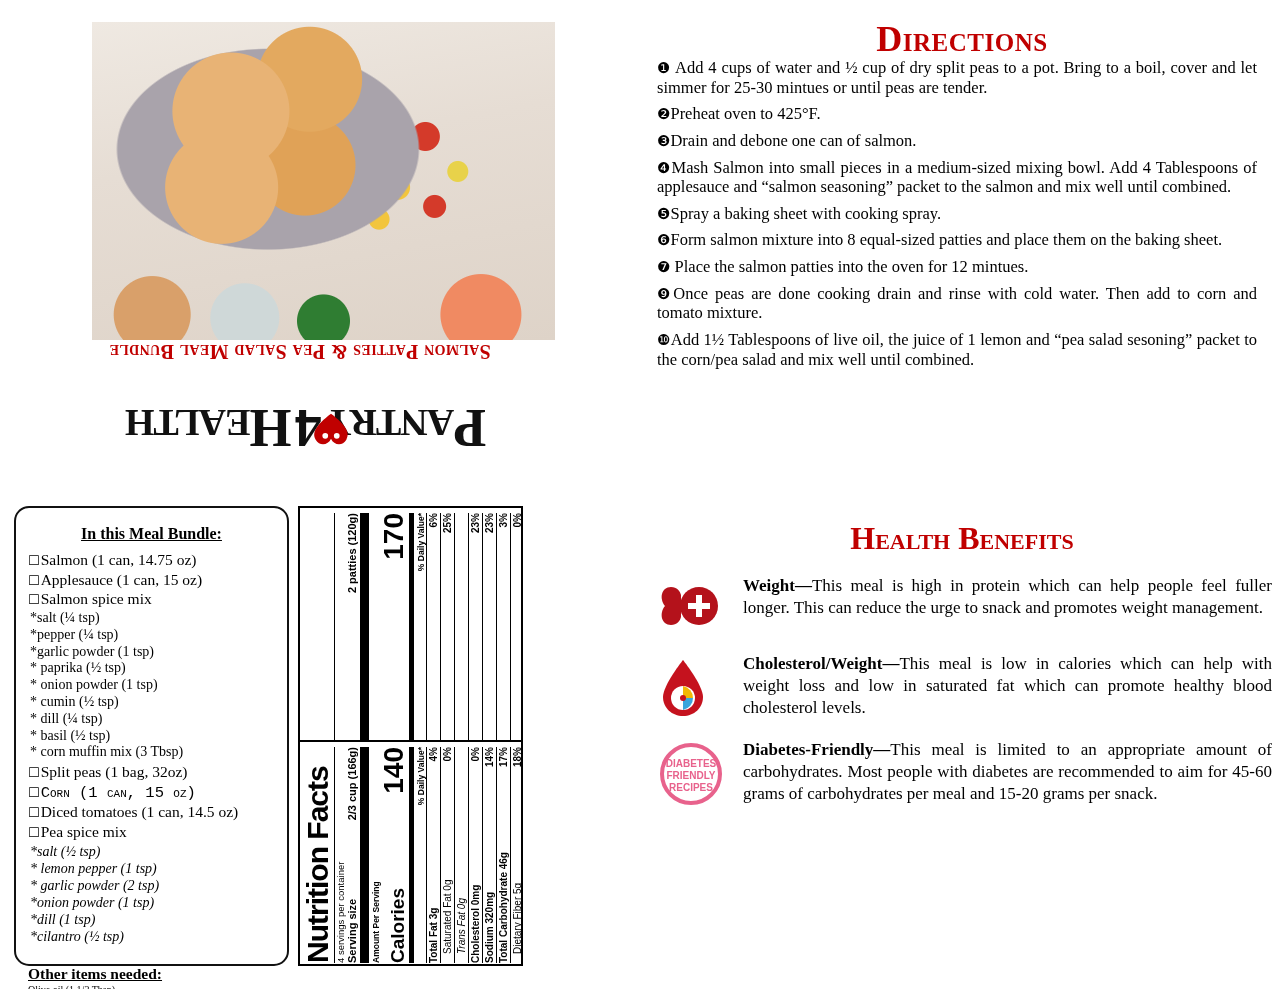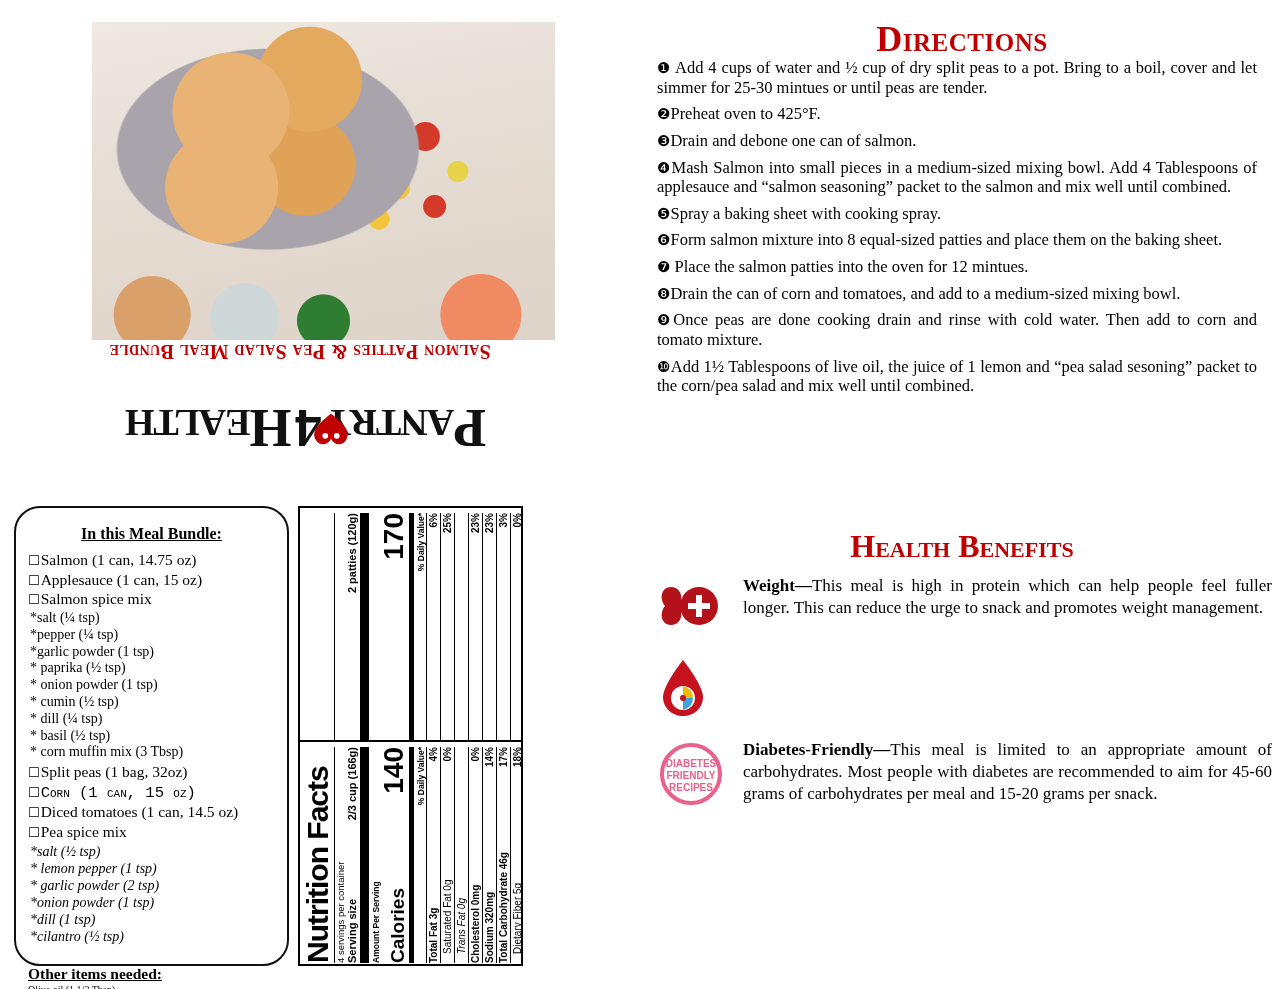--- a/index.html
+++ b/index.html
@@ -63,21 +63,21 @@
     color:#111;
     white-space:nowrap;
   }
   .logo-heart{
     position:absolute;left:232px;top:24px;width:46px;height:46px;
   }
 
   
   .bundle-box{
     position:absolute;left:14px;top:506px;width:275px;height:460px;
-    border:2px solid #111;border-radius:26px;
+    border:2px solid #111;border-radius:15px;
     padding:10px 12px;box-sizing:border-box;
     font-size:15.5px;line-height:1.2;
   }
   .bundle-title{
     text-align:center;font-weight:bold;text-decoration:underline;
     font-size:16px;margin:6px 0 8px 0;
   }
   .chk{margin:0 0 1px 0;white-space:nowrap;}
   .chk .box{font-family:"DejaVu Sans",sans-serif;font-size:13px;margin-right:1px;}
   .spice-grid{
@@ -138,21 +138,21 @@
   .dir-list{
     position:absolute;left:657px;top:58px;width:600px;
     font-size:16.5px;line-height:1.18;text-align:justify;
   }
   .dir-item{margin-bottom:7px;}
   .num{font-family:"DejaVu Sans",sans-serif;font-size:15px;}
 
   .hb-head{
     position:absolute;left:657px;top:520px;width:610px;
     text-align:center;
-    font-variant:small-caps;font-weight:bold;font-size:32px;color:#c00000;margin-top:8px;
+    font-variant:small-caps;font-weight:bold;font-size:32px;color:#c00000;
   }
   .hb-list{position:absolute;left:657px;top:575px;width:615px;}
   .hb-item{display:flex;gap:14px;margin-bottom:20px;}
   .hb-icon{width:72px;min-width:72px;display:flex;align-items:flex-start;justify-content:flex-start;padding-top:4px;}
   .hb-text{font-size:17px;line-height:1.3;text-align:justify;}
   .hb-text b{font-weight:bold;}
 </style>
 </head>
 <body>
 
@@ -314,21 +314,20 @@
 
   <div class="dir-head">Directions</div>
   <div class="dir-list">
     <div class="dir-item"><span class="num">❶</span> <span>Add 4 cups of water and ½ cup of dry split peas to a pot. Bring to a boil, cover and let simmer for 25-30 mintues or until peas are tender.</span></div>
     <div class="dir-item"><span class="num">❷</span><span>Preheat oven to 425°F.</span></div>
     <div class="dir-item"><span class="num">❸</span><span>Drain and debone one can of salmon.</span></div>
     <div class="dir-item"><span class="num">❹</span><span>Mash Salmon into small pieces in a medium-sized mixing bowl. Add 4 Tablespoons of applesauce and “salmon seasoning” packet to the salmon and mix well until combined.</span></div>
     <div class="dir-item"><span class="num">❺</span><span>Spray a baking sheet with cooking spray.</span></div>
     <div class="dir-item"><span class="num">❻</span><span>Form salmon mixture into 8 equal-sized patties and place them on the baking sheet.</span></div>
     <div class="dir-item"><span class="num">❼</span> <span>Place the salmon patties into the oven for 12 mintues.</span></div>
-    <div class="dir-item"><span class="num">❽</span><span>Drain the can of corn and tomatoes, and add to a medium-sized mixing bowl.</span></div>
     <div class="dir-item"><span class="num">❾</span><span>Once peas are done cooking drain and rinse with cold water. Then add to corn and tomato mixture.</span></div>
     <div class="dir-item"><span class="num">❿</span><span>Add 1½  Tablespoons of live oil, the juice of 1 lemon and “pea salad sesoning” packet to the corn/pea salad and mix well until combined.</span></div>
   </div>
 
   <div class="hb-head">Health Benefits</div>
   <div class="hb-list">
 
     <div class="hb-item">
       <div class="hb-icon">
         <svg width="64" height="54" viewBox="0 0 64 54">
@@ -346,20 +345,23 @@
     <div class="hb-item">
       <div class="hb-icon">
         <svg width="52" height="62" viewBox="0 0 52 62">
           <path d="M26 3 C26 3 6 28 6 40 C6 51 15 59 26 59 C37 59 46 51 46 40 C46 28 26 3 26 3 Z" fill="#c5121e"></path>
           <circle cx="26" cy="41" r="12" fill="#fff"></circle>
           <path d="M26 41 L26 29 A12 12 0 0 1 36 41 Z" fill="#f2b705"></path>
           <path d="M26 41 L36 41 A12 12 0 0 1 26 53 Z" fill="#3aa5dc"></path>
           <circle cx="26" cy="41" r="3" fill="#c5121e"></circle>
         </svg>
       </div>
+      <div class="hb-text">
+        <b>Cholesterol/Weight—</b><span>This meal is low in calories which can help with weight loss and low in saturated fat which can promote healthy blood cholesterol levels.</span>
+      </div>
     </div>
 
     <div class="hb-item">
       <div class="hb-icon">
         <svg width="68" height="62" viewBox="0 0 68 62">
           <circle cx="34" cy="31" r="29" fill="none" stroke="#e8628c" stroke-width="4"></circle>
           <text x="34" y="24" text-anchor="middle" font-family="Liberation Sans, sans-serif" font-size="10" font-weight="bold" fill="#e8628c">DIABETES</text>
           <text x="34" y="36" text-anchor="middle" font-family="Liberation Sans, sans-serif" font-size="10" font-weight="bold" fill="#e8628c">FRIENDLY</text>
           <text x="34" y="48" text-anchor="middle" font-family="Liberation Sans, sans-serif" font-size="10" font-weight="bold" fill="#e8628c">RECIPES</text>
         </svg>

